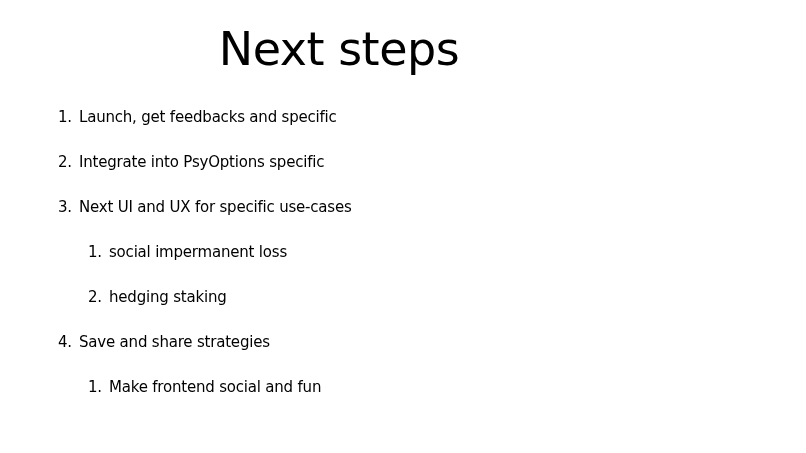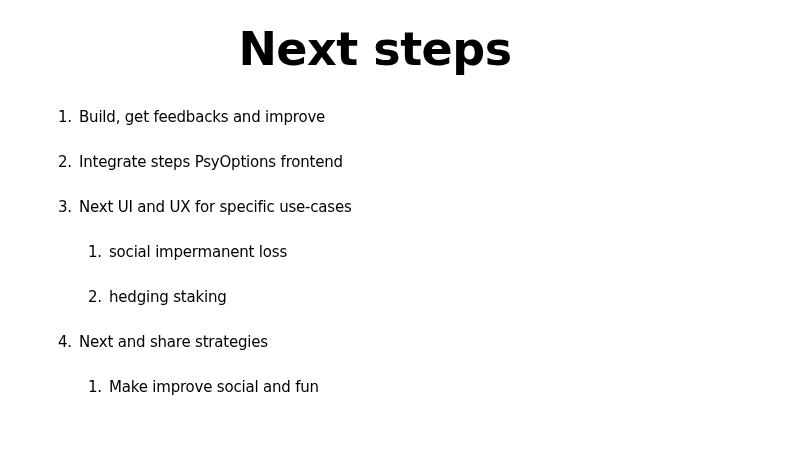--- a/index.html
+++ b/index.html
@@ -16,24 +16,23 @@
       color: #000000;
     }
     .slide-title {
       position: absolute;
       left: 0;
       top: 20px;
       width: 678px;
       text-align: center;
       font-size: 46px;
       line-height: 58px;
-      font-weight: bold;
+      font-weight: normal;
       letter-spacing: -0.5px;
       margin: 0;
-      padding-left: 36px;
     }
     .list-item {
       position: absolute;
       font-size: 15px;
       line-height: 20px;
       white-space: nowrap;
       letter-spacing: -0.2px;
     }
     .list-item .num {
       position: absolute;
@@ -48,44 +47,44 @@
     .level-1 { left: 58px; }
     .level-2 { left: 88px; }
   </style>
 </head>
 <body>
 
 <h1 class="slide-title">Next steps</h1>
 
 <div class="list-item level-1" style="top:107px;">
   <span class="num">1.</span>
-  <span class="text">Build, get feedbacks and improve</span>
+  <span class="text">Launch, get feedbacks and specific</span>
 </div>
 
 <div class="list-item level-1" style="top:152px;">
   <span class="num">2.</span>
-  <span class="text">Integrate steps PsyOptions frontend</span>
+  <span class="text">Integrate into PsyOptions specific</span>
 </div>
 
 <div class="list-item level-1" style="top:197px;">
   <span class="num">3.</span>
   <span class="text">Next UI and UX for specific use-cases</span>
 </div>
 
 <div class="list-item level-2" style="top:242px;">
   <span class="num">1.</span>
   <span class="text">social impermanent loss</span>
 </div>
 
 <div class="list-item level-2" style="top:287px;">
   <span class="num">2.</span>
   <span class="text">hedging staking</span>
 </div>
 
 <div class="list-item level-1" style="top:332px;">
   <span class="num">4.</span>
-  <span class="text">Next and share strategies</span>
+  <span class="text">Save and share strategies</span>
 </div>
 
 <div class="list-item level-2" style="top:377px;">
   <span class="num">1.</span>
-  <span class="text">Make improve social and fun</span>
+  <span class="text">Make frontend social and fun</span>
 </div>
 
 </body></html>

